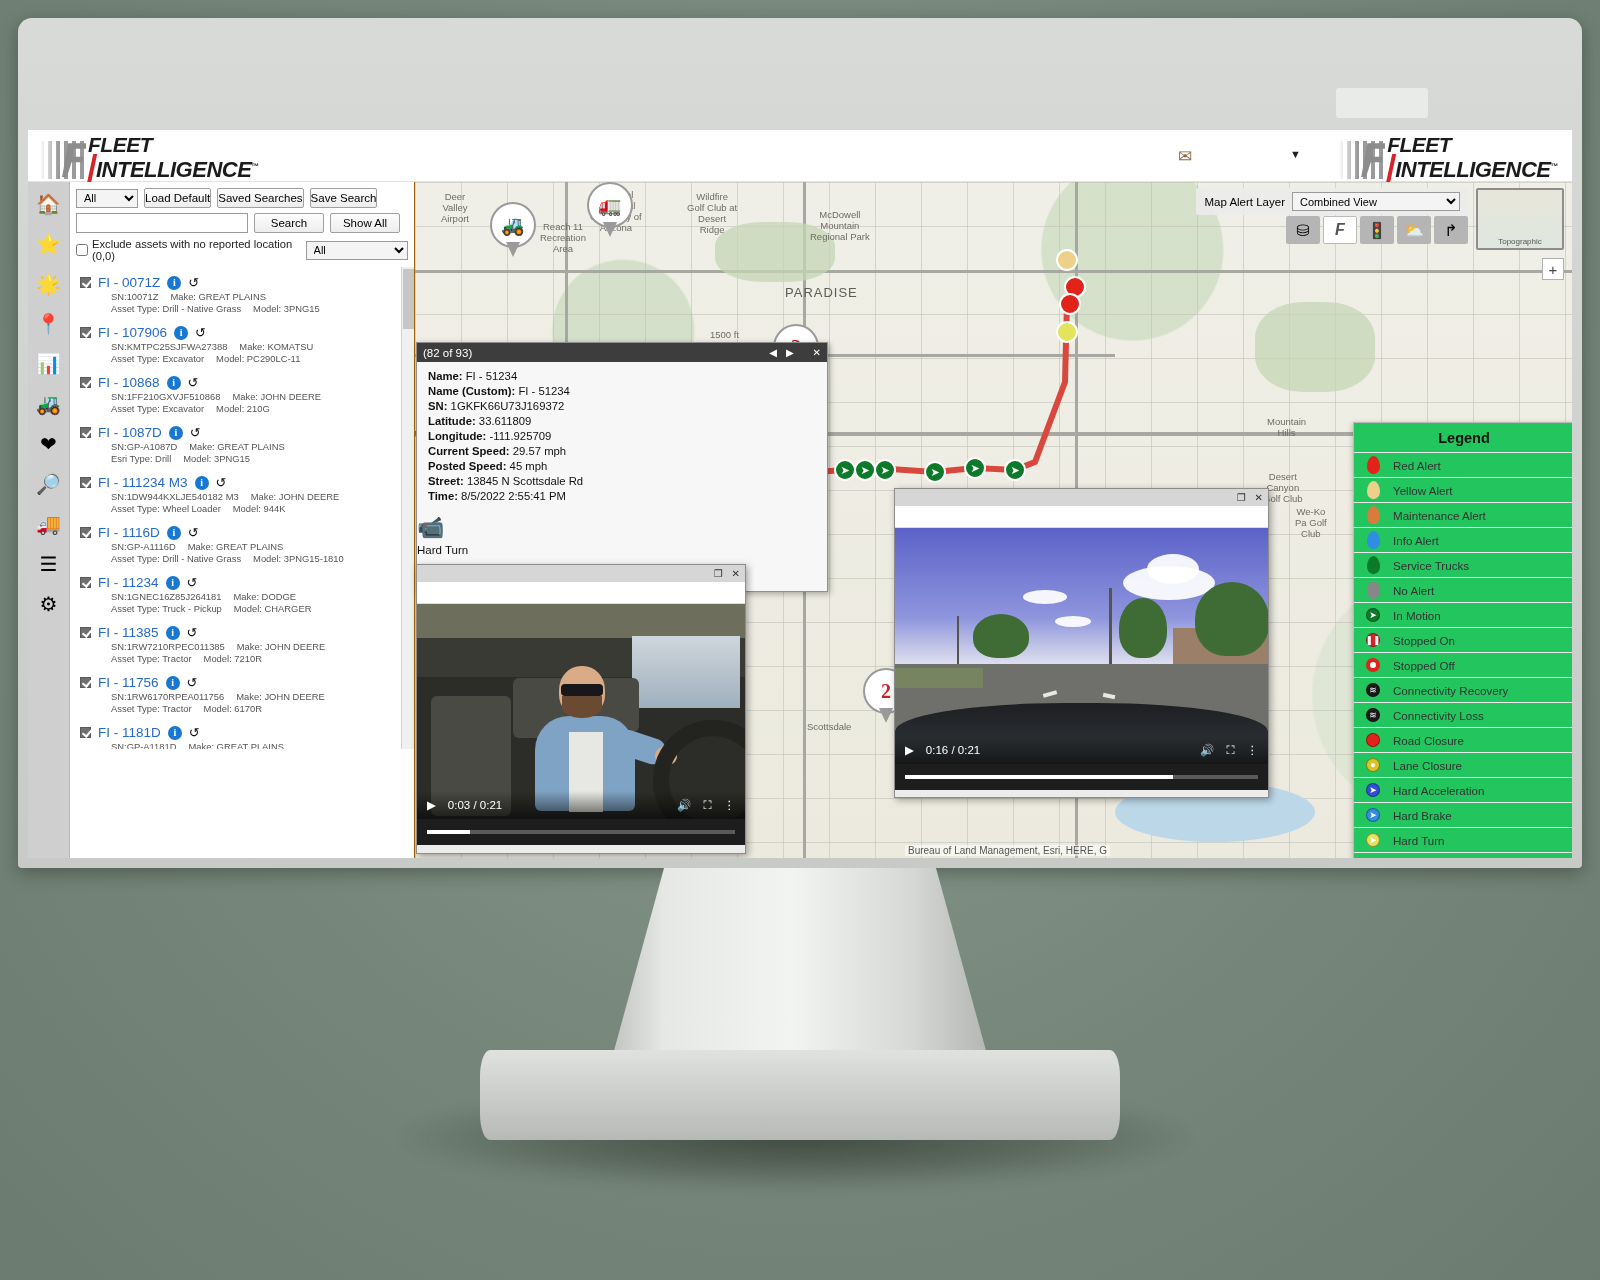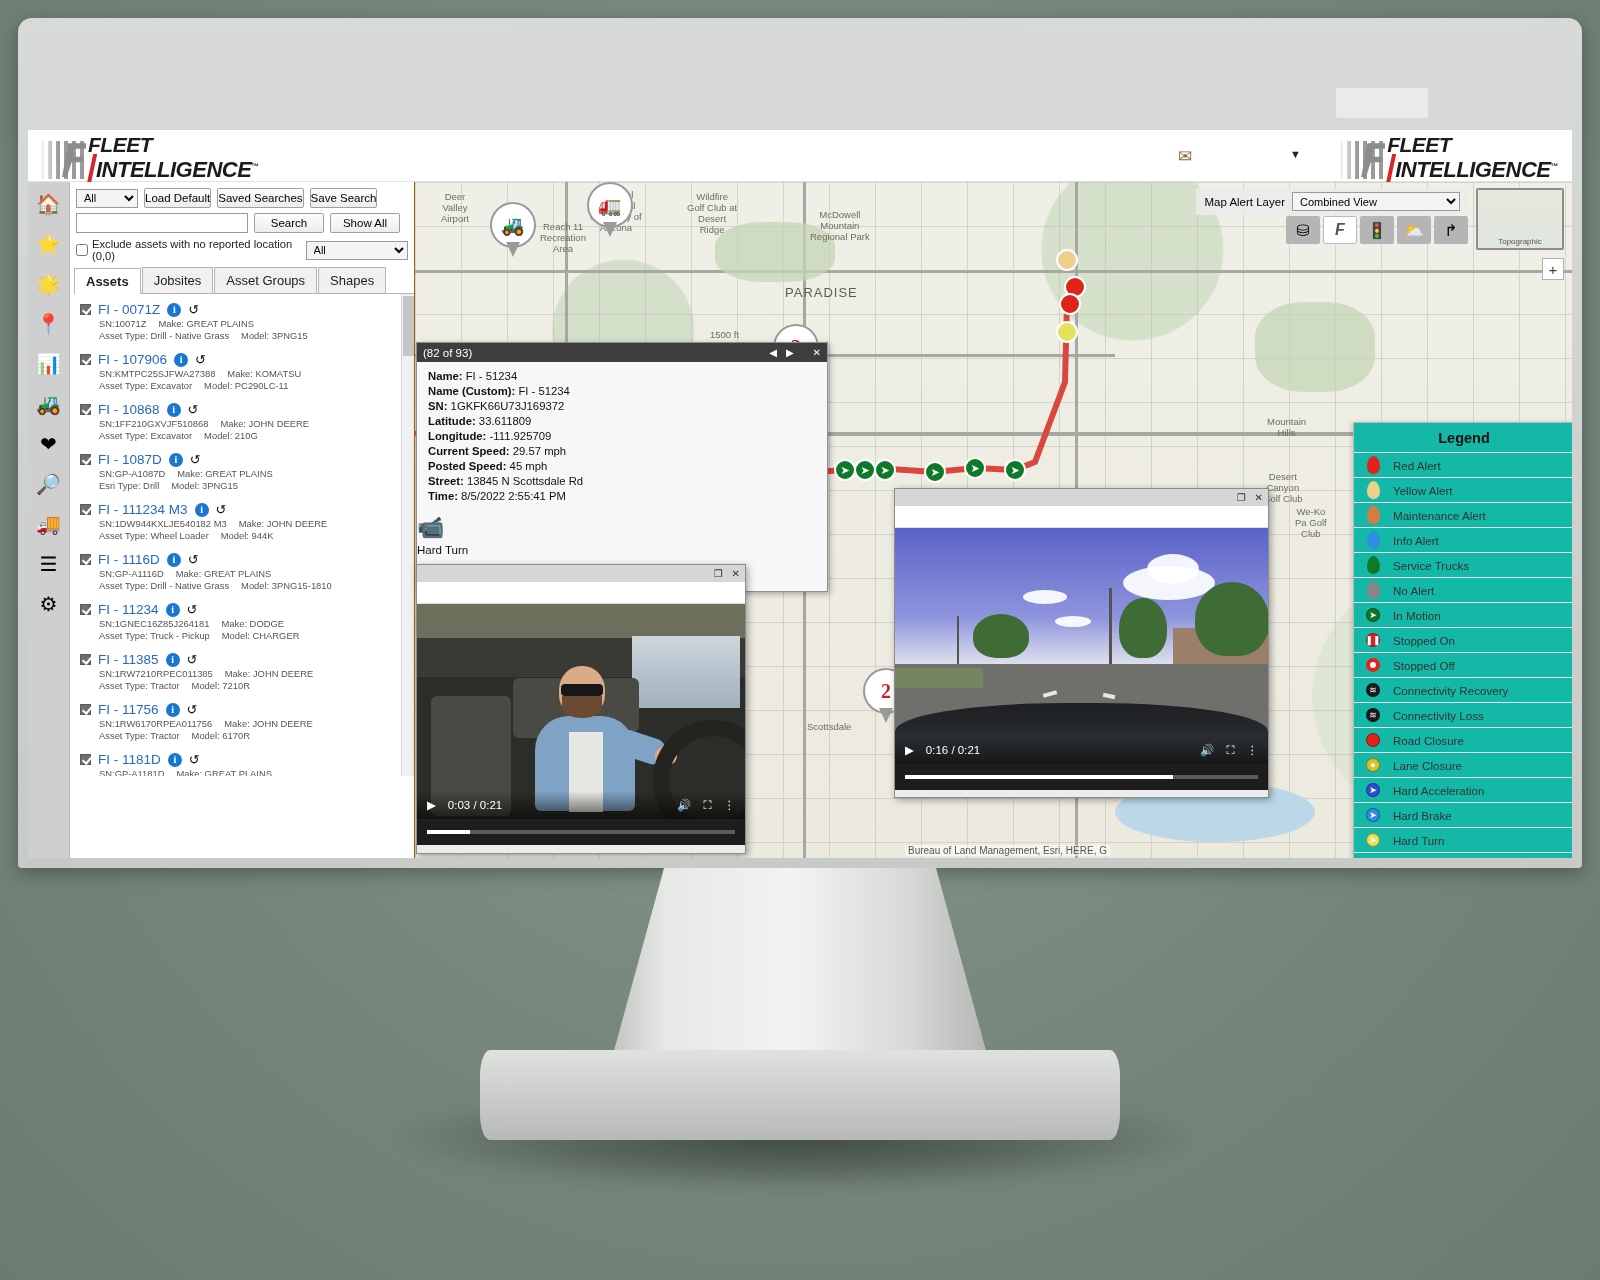--- a/index.html
+++ b/index.html
@@ -124,21 +124,21 @@
     content:""; position:absolute; left:3px; top:0px; width:4px; height:7px;
     border:solid #fff; border-width:0 2px 2px 0; transform:rotate(40deg);
   }
   .asset-name { color:#2769c9; font-size:13.5px; }
   .info-badge {
     width:14px; height:14px; border-radius:50%; background:#1877d2; color:#fff;
     font-size:10px; font-weight:bold; display:flex; align-items:center; justify-content:center;
     font-family:"Liberation Serif", serif;
   }
   .hist-icon { font-size:13px; color:#111; }
-  .asset-line { font-size:9.4px; color:#555; margin-left:19px; margin-top:1px; }
+  .asset-line { font-size:9.4px; color:#555; margin-left:31px; margin-top:1px; }
   .asset-line span { margin-right:12px; }
   #panel-scroll {
     position:absolute; right:0; top:0; width:13px; height:482px; background:#f0f0f0;
     border-left:1px solid #d4d4d4;
   }
   #panel-thumb { position:absolute; left:1px; top:2px; width:11px; height:60px; background:#c6c6c6; }
   
   #map {
     position:absolute; left:387px; top:52px; width:1157px; height:676px;
     background:#efeee6; overflow:hidden;
@@ -282,21 +282,21 @@
   .cr-road { position:absolute; background:#6f6f6c; }
   .cr-lane { position:absolute; background:#e8e8e2; }
   .cr-grass { position:absolute; background:#7f9a55; }
   .cr-bldg { position:absolute; background:#9b7f68; }
   .cr-hood { position:absolute; left:0; bottom:0; width:100%; height:26%;
              background:linear-gradient(#1d1f22,#34383c); border-radius:46% 46% 0 0; }
   .cr-pole { position:absolute; background:#55554f; }
   
   #legend {
     position:absolute; left:1325px; top:292px; width:222px; height:483px;
-    background:#14b8a6; border:1px solid #b9b9b9; box-shadow:-1px 1px 5px rgba(0,0,0,.2);
+    background:#22c55e; border:1px solid #b9b9b9; box-shadow:-1px 1px 5px rgba(0,0,0,.2);
     overflow:hidden;
   }
   #legend-title { text-align:center; font-weight:bold; font-size:14.5px; padding:7px 0 6px 0; color:#111; }
   .leg-row {
     display:flex; align-items:center; gap:11px; height:25px; padding:0 10px;
     border-top:1px solid #eaeaea; font-size:11.6px; color:#333;
   }
   .leg-ico { width:18px; display:flex; justify-content:center; align-items:center; }
   .pin { width:13px; height:18px; border-radius:50% 50% 50% 50%/60% 60% 40% 40%; position:relative; }
   .pin::after { content:""; position:absolute; left:4.5px; top:12px; width:4px; height:7px;
@@ -363,26 +363,20 @@
         </div>
         <div class="row" id="exclude-row">
           <input type="checkbox" style="margin: 0px; width: 12px; height: 12px;">
           <span>Exclude assets with no reported location (0,0)</span>
           <select id="loc-select" class="ctl">
             <option>All</option>
           </select>
         </div>
       </div>
 
-      <div id="tabs">
-        <div class="tab active">Assets</div>
-        <div class="tab">Jobsites</div>
-        <div class="tab">Asset Groups</div>
-        <div class="tab">Shapes</div>
-      </div>
 
       <div id="asset-list">
         <div class="asset">
             <div class="asset-head">
               <div class="asset-check"></div>
               <span class="asset-name">FI - 0071Z</span>
               <span class="info-badge">i</span>
               <span class="hist-icon">↺</span>
             </div>
             <div class="asset-line"><span class="sn">SN:10071Z</span><span class="mk">Make: GREAT PLAINS</span></div>

